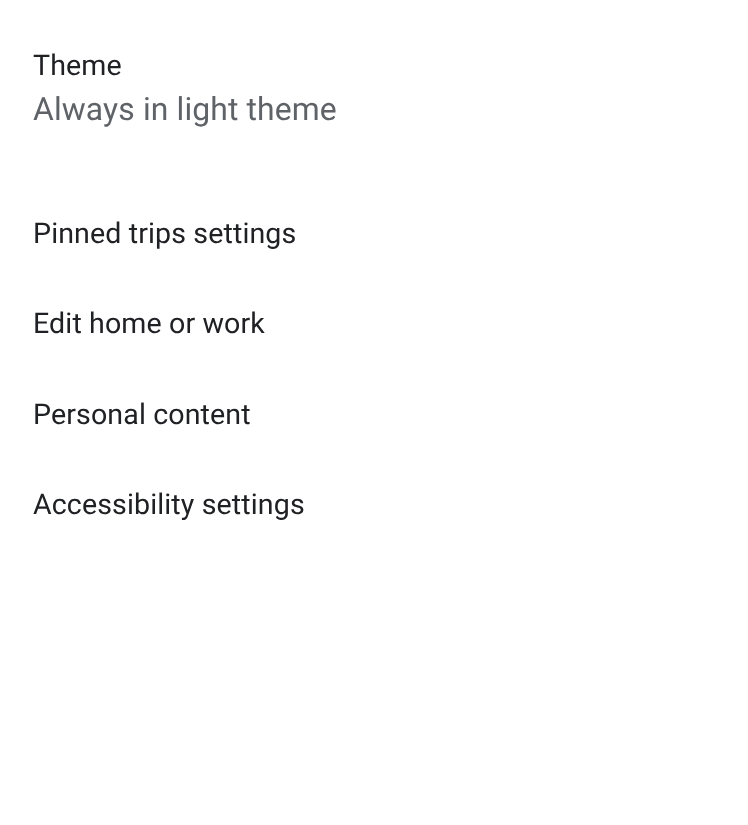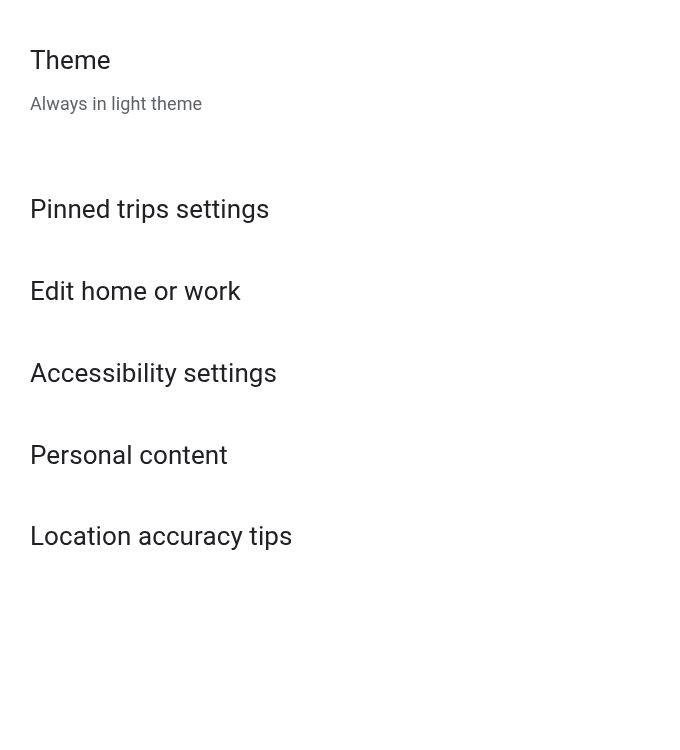--- a/index.html
+++ b/index.html
@@ -25,24 +25,24 @@
       position: relative;
     }
     .item-title {
       font-size: 26px;
       font-weight: 400;
       color: #202124;
       line-height: 1.3;
       letter-spacing: 0.1px;
     }
     .item-subtitle {
-      font-size: 18px;
+      font-size: 29px;
       font-weight: 400;
       color: #5f6368;
-      margin-top: 14px;
+      margin-top: 4px;
       line-height: 1.3;
       letter-spacing: 0.1px;
     }
     .first-item {
       padding-top: 20px;
       padding-bottom: 34px;
     }
     .gap-after-first {
       height: 20px;
     }
@@ -74,24 +74,21 @@
   <div class="settings-item">
     <div class="item-title">Pinned trips settings</div>
   </div>
 
   <div class="settings-item">
     <div class="item-title">Edit home or work</div>
   </div>
 
 
   <div class="settings-item">
-    <div class="item-title">Accessibility settings</div>
-  </div>
-
-  <div class="settings-item">
     <div class="item-title">Personal content</div>
   </div>
 
   <div class="settings-item">
-    <div class="item-title">Location accuracy tips</div>
+    <div class="item-title">Accessibility settings</div>
   </div>
+
 
 </div>
 
 </body></html>

